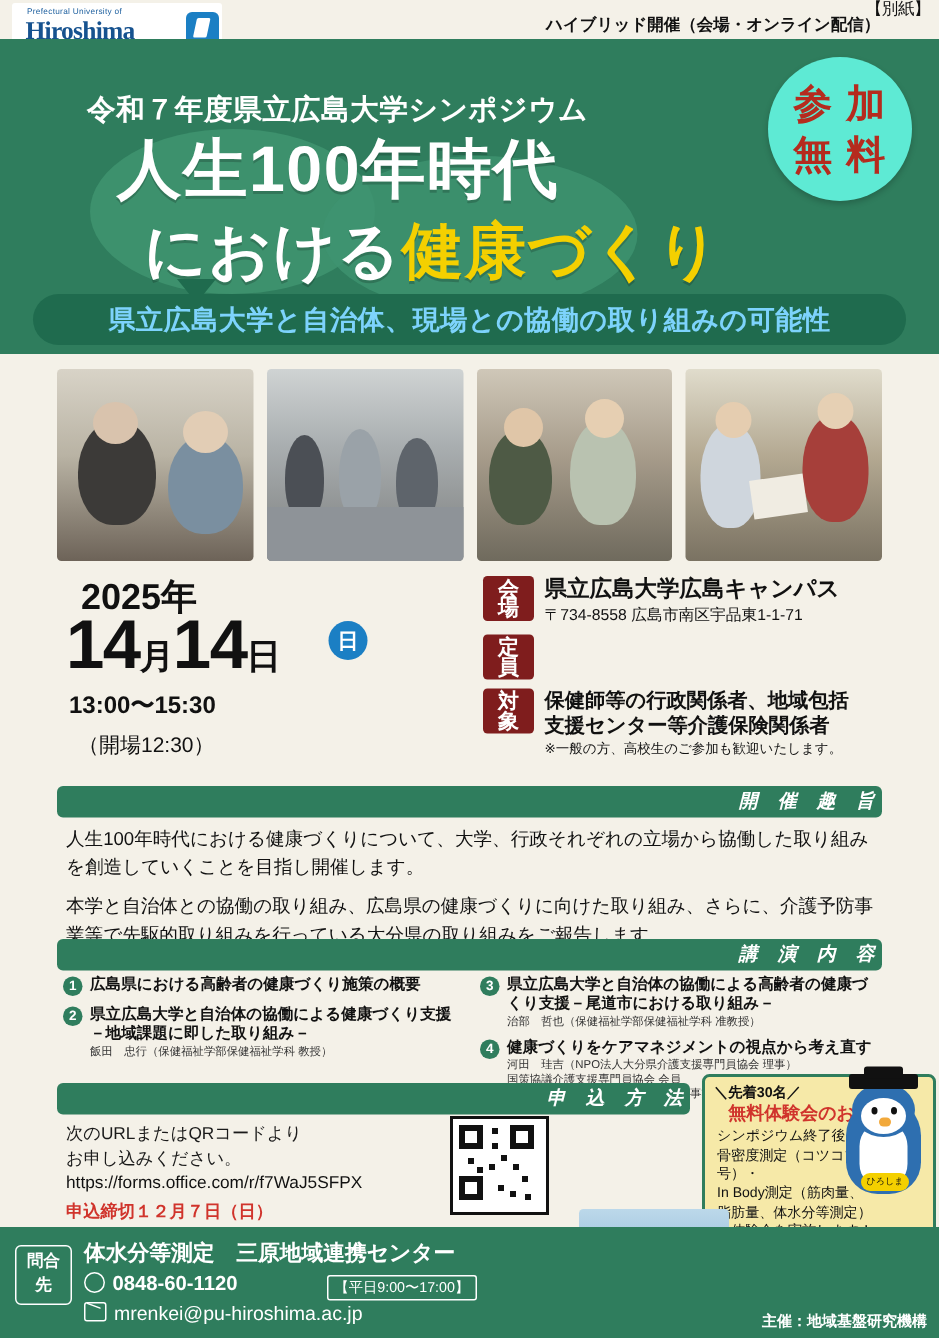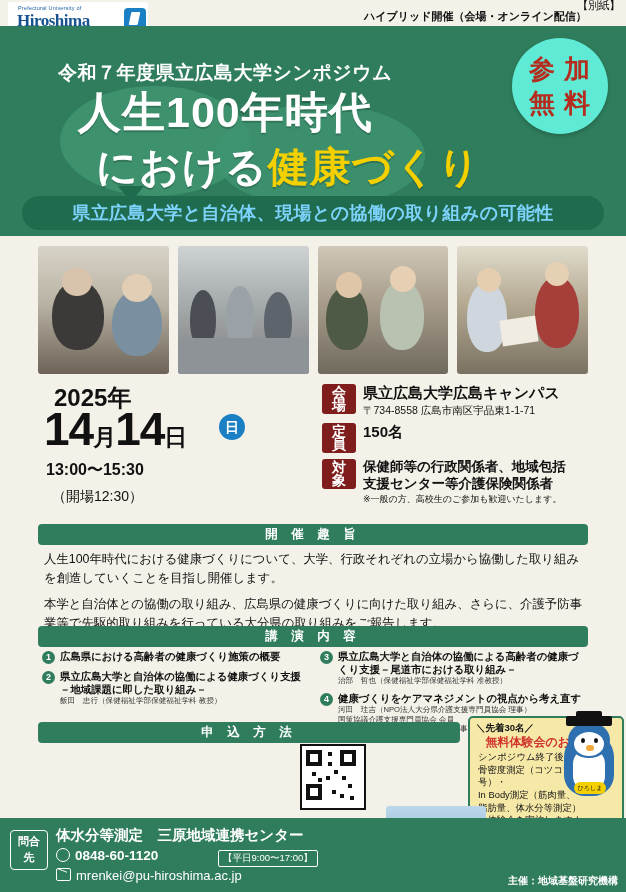--- a/index.html
+++ b/index.html
@@ -82,21 +82,21 @@
   .ilabel{flex:0 0 26px;background:#7f1d1d;color:#fff;font-size:14px;font-weight:bold;
         border-radius:3px;text-align:center;padding:2px 4px;line-height:13px;height:fit-content;}
   .ibody{flex:1;padding-left:7px;}
   .ib-main{font-size:15px;font-weight:bold;color:#111;line-height:1.25;}
   .ib-sub{font-size:10.5px;color:#111;line-height:1.35;}
   .ib-red{font-size:11.5px;color:#d0342c;font-weight:bold;}
   .ib-note{font-size:9px;color:#111;}
 
   
   .sechead{position:absolute;height:21px;background:#2f7d5d;border-radius:4px;display:flex;
-        align-items:center;justify-content:center;}
+        align-items:center;justify-content:flex-end;font-style:italic;}
   .sechead span{color:#fff;font-size:12.5px;font-weight:bold;letter-spacing:5px;}
 
   .shushi-head{left:38px;top:524px;width:550px;}
   .body-text{position:absolute;left:44px;top:550px;width:540px;font-size:12.4px;
         line-height:1.5;color:#111;}
   .body-text p{margin:0 0 8px 0;}
 
   .kouen-head{left:38px;top:626px;width:550px;}
   .kouen{position:absolute;left:38px;top:650px;width:550px;height:66px;}
   .kcol{position:absolute;top:0;width:268px;}
@@ -247,21 +247,20 @@
     <div class="irow">
       <div class="ilabel">会場</div>
       <div class="ibody">
         <div class="ib-main">県立広島大学広島キャンパス</div>
         <div class="ib-sub">〒734-8558 広島市南区宇品東1-1-71</div>
       </div>
     </div>
     <div class="irow">
       <div class="ilabel">定員</div>
       <div class="ibody">
-        <div class="ib-main">150名</div>
       </div>
     </div>
     <div class="irow">
       <div class="ilabel">対象</div>
       <div class="ibody">
         <div class="ib-main" style="white-space:pre-line;font-size:13.5px;">保健師等の行政関係者、地域包括
 支援センター等介護保険関係者</div>
         <div class="ib-note">※一般の方、高校生のご参加も歓迎いたします。</div>
       </div>
     </div>
@@ -301,20 +300,26 @@
         <div class="ktitle">健康づくりをケアマネジメントの視点から考え直す</div>
         <div class="kaffil" style="white-space:pre-line;">河田　珪吉（NPO法人大分県介護支援専門員協会 理事）
 国策協議介護支援専門員協会 会員
 国東中央福祉センター居宅介護支援事業所 管理者）</div>
       </div>
     </div>
   </div>
 
   <div class="sechead moushi-head">
     <span>申 込 方 法</span>
+  </div>
+  <div class="moushi">
+    <div>次のURLまたはQRコードより</div>
+    <div>お申し込みください。</div>
+    <div class="url">https://forms.office.com/r/f7WaJ5SFPX</div>
+    <div class="deadline">申込締切１２月７日（日）</div>
   </div>
   <div class="qr">
     <i style="left:4px;top:4px;width:16px;height:16px;"></i>
     <i style="left:8px;top:8px;width:8px;height:8px;background:#fff;"></i>
     <i style="left:38px;top:4px;width:16px;height:16px;"></i>
     <i style="left:42px;top:8px;width:8px;height:8px;background:#fff;"></i>
     <i style="left:4px;top:38px;width:16px;height:16px;"></i>
     <i style="left:8px;top:42px;width:8px;height:8px;background:#fff;"></i>
     <i style="left:26px;top:6px;width:4px;height:4px;"></i>
     <i style="left:26px;top:16px;width:4px;height:4px;"></i>

